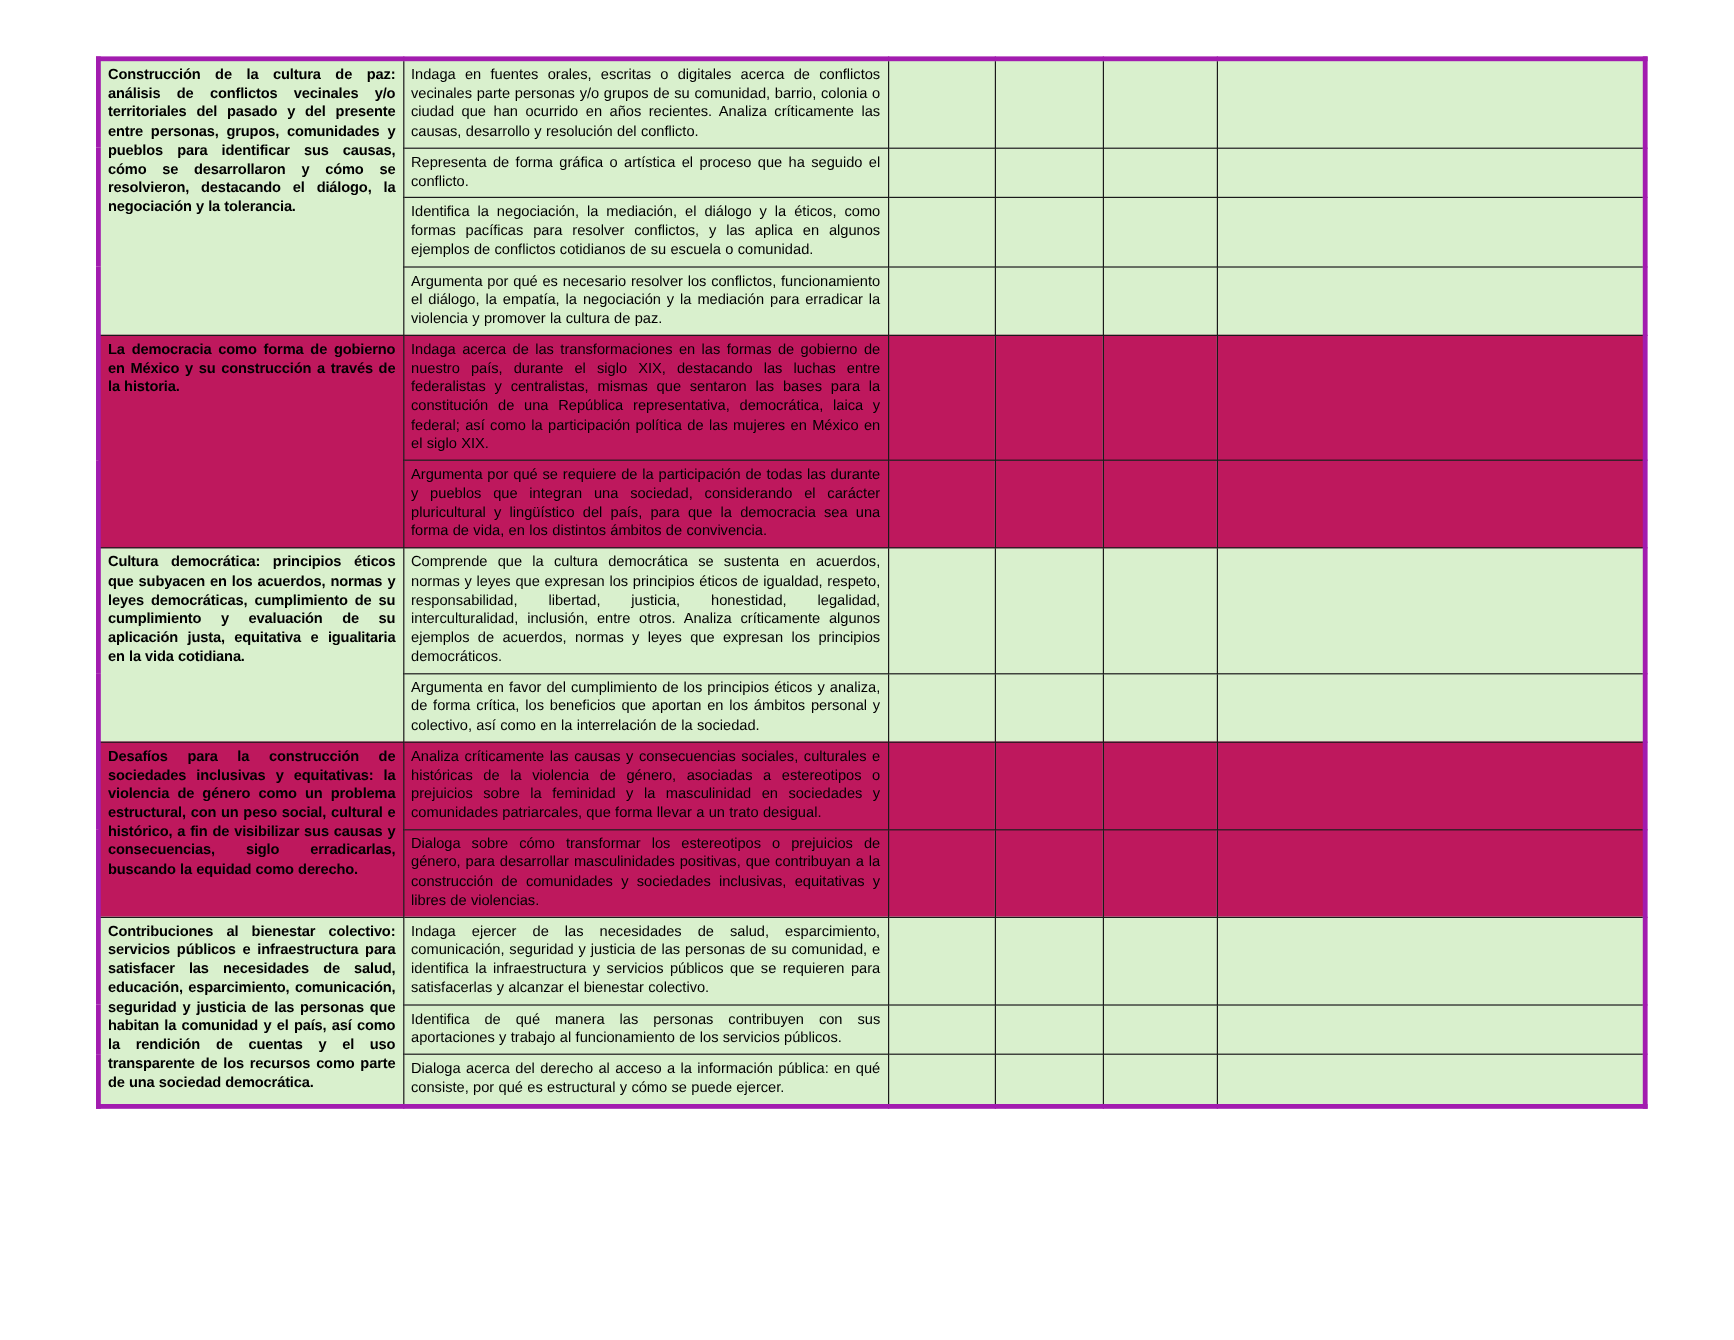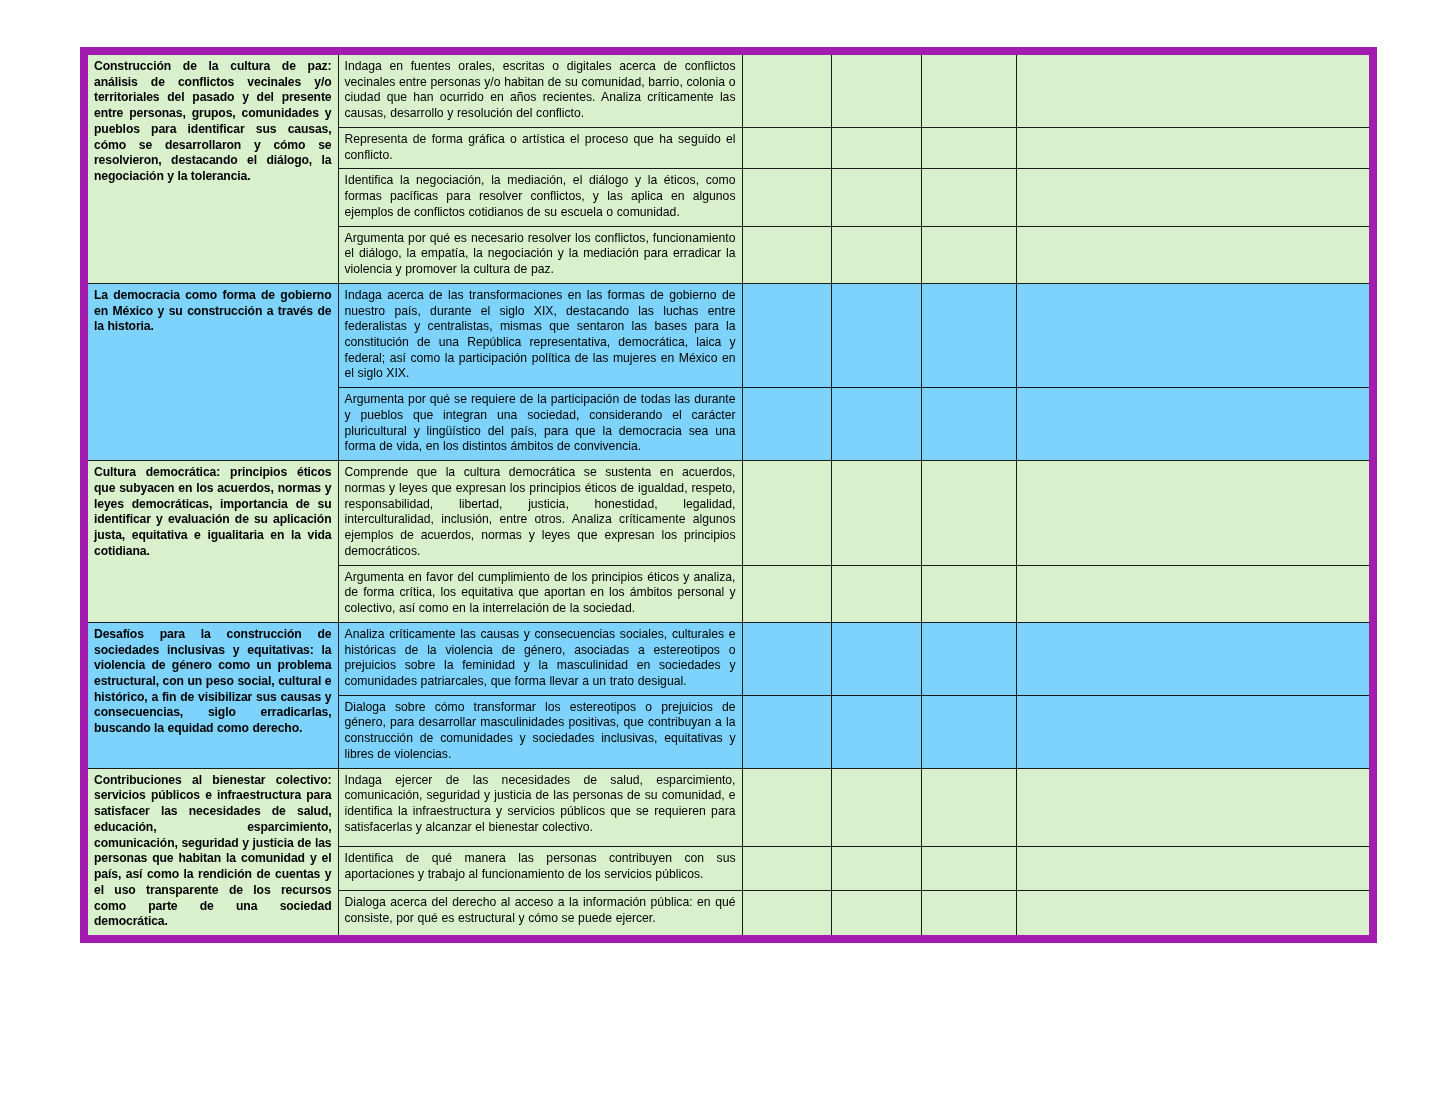--- a/index.html
+++ b/index.html
@@ -26,21 +26,21 @@
     position: absolute;
     left: 80px;
     top: 47px;
     width: 1289px;
   }
 
   table.curric {
     border-collapse: collapse;
     table-layout: fixed;
     width: 1289px;
-    border: 8px solid #a21caf;
+    border: 4px solid #a21caf;
   }
 
   table.curric td {
     border: 1.4px solid #1a1a1a;
     vertical-align: top;
     padding: 4px 6px 5px 6px;
     font-size: 12.2px;
     line-height: 1.29;
     color: #000000;
     text-align: justify;
@@ -69,42 +69,42 @@
     padding: 5px 8px 6px 7px;
     line-height: 1.315;
   }
 
   td.blank {
     padding: 0;
   }
 
   
   tr.shaded td { background: #d9f0cd; }
-  tr.plain  td { background: #7dd3fc; }
+  tr.plain  td { background: #be185d; }
 
   td.mid-v { vertical-align: middle; }
 </style>
 </head>
 <body>
 
 <div class="page">
   <div class="table-wrap">
     <table class="curric">
       <colgroup>
         <col class="c-contenido">
         <col class="c-pda">
         <col class="c-p1">
         <col class="c-p2">
         <col class="c-p3">
         <col class="c-p4">
       </colgroup>
       <tbody id="table-body">
           <tr class="shaded">
             <td class="contenido" rowspan="4">Construcción de la cultura de paz: análisis de conflictos vecinales y/o territoriales del pasado y del presente entre personas, grupos, comunidades y pueblos para identificar sus causas, cómo se desarrollaron y cómo se resolvieron, destacando el diálogo, la negociación y la tolerancia.</td>
-            <td class="pda mid-v">Indaga en fuentes orales, escritas o digitales acerca de conflictos vecinales entre personas y/o habitan de su comunidad, barrio, colonia o ciudad que han ocurrido en años recientes. Analiza críticamente las causas, desarrollo y resolución del conflicto.</td>
+            <td class="pda mid-v">Indaga en fuentes orales, escritas o digitales acerca de conflictos vecinales parte personas y/o grupos de su comunidad, barrio, colonia o ciudad que han ocurrido en años recientes. Analiza críticamente las causas, desarrollo y resolución del conflicto.</td>
             <td class="blank"></td>
             <td class="blank"></td>
             <td class="blank"></td>
             <td class="blank"></td>
           </tr>
           <tr class="shaded">
             <td class="pda mid-v">Representa de forma gráfica o artística el proceso que ha seguido el conflicto.</td>
             <td class="blank"></td>
             <td class="blank"></td>
             <td class="blank"></td>
@@ -133,29 +133,29 @@
             <td class="blank"></td>
           </tr>
           <tr class="plain">
             <td class="pda mid-v">Argumenta por qué se requiere de la participación de todas las durante y pueblos que integran una sociedad, considerando el carácter pluricultural y lingüístico del país, para que la democracia sea una forma de vida, en los distintos ámbitos de convivencia.</td>
             <td class="blank"></td>
             <td class="blank"></td>
             <td class="blank"></td>
             <td class="blank"></td>
           </tr>
           <tr class="shaded">
-            <td class="contenido" rowspan="2">Cultura democrática: principios éticos que subyacen en los acuerdos, normas y leyes democráticas, importancia de su identificar y evaluación de su aplicación justa, equitativa e igualitaria en la vida cotidiana.</td>
+            <td class="contenido" rowspan="2">Cultura democrática: principios éticos que subyacen en los acuerdos, normas y leyes democráticas, cumplimiento de su cumplimiento y evaluación de su aplicación justa, equitativa e igualitaria en la vida cotidiana.</td>
             <td class="pda mid-v">Comprende que la cultura democrática se sustenta en acuerdos, normas y leyes que expresan los principios éticos de igualdad, respeto, responsabilidad, libertad, justicia, honestidad, legalidad, interculturalidad, inclusión, entre otros. Analiza críticamente algunos ejemplos de acuerdos, normas y leyes que expresan los principios democráticos.</td>
             <td class="blank"></td>
             <td class="blank"></td>
             <td class="blank"></td>
             <td class="blank"></td>
           </tr>
           <tr class="shaded">
-            <td class="pda mid-v">Argumenta en favor del cumplimiento de los principios éticos y analiza, de forma crítica, los equitativa que aportan en los ámbitos personal y colectivo, así como en la interrelación de la sociedad.</td>
+            <td class="pda mid-v">Argumenta en favor del cumplimiento de los principios éticos y analiza, de forma crítica, los beneficios que aportan en los ámbitos personal y colectivo, así como en la interrelación de la sociedad.</td>
             <td class="blank"></td>
             <td class="blank"></td>
             <td class="blank"></td>
             <td class="blank"></td>
           </tr>
           <tr class="plain">
             <td class="contenido" rowspan="2">Desafíos para la construcción de sociedades inclusivas y equitativas: la violencia de género como un problema estructural, con un peso social, cultural e histórico, a fin de visibilizar sus causas y consecuencias, siglo erradicarlas, buscando la equidad como derecho.</td>
             <td class="pda mid-v">Analiza críticamente las causas y consecuencias sociales, culturales e históricas de la violencia de género, asociadas a estereotipos o prejuicios sobre la feminidad y la masculinidad en sociedades y comunidades patriarcales, que forma llevar a un trato desigual.</td>
             <td class="blank"></td>
             <td class="blank"></td>

